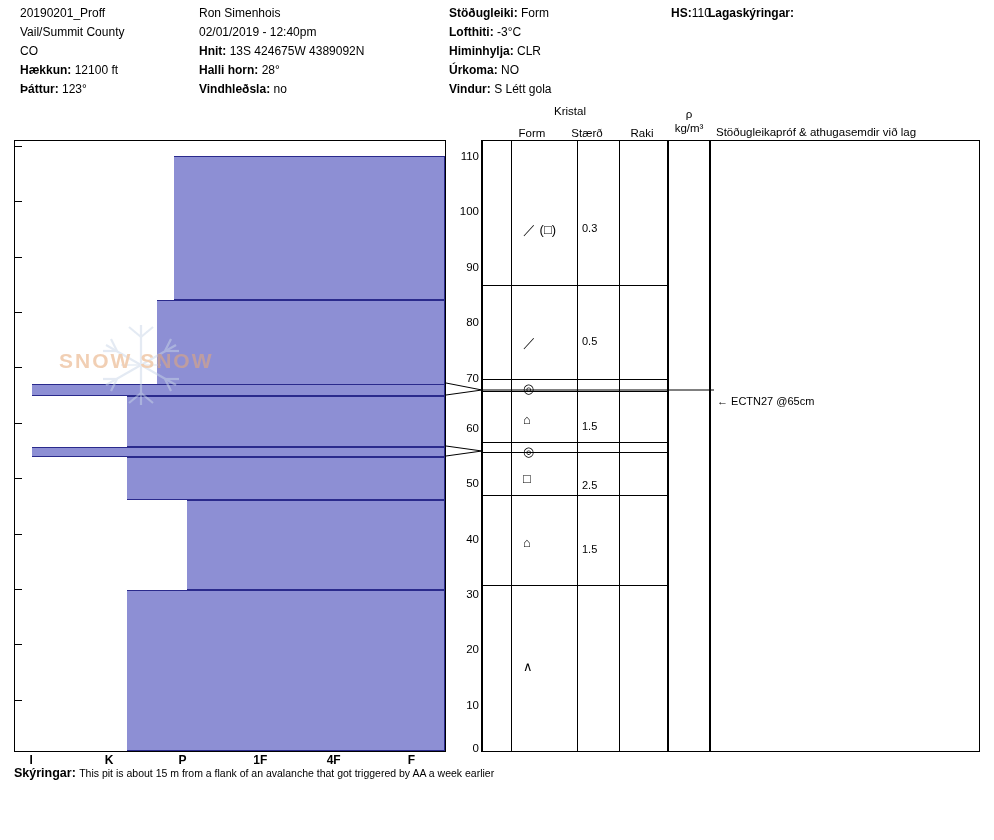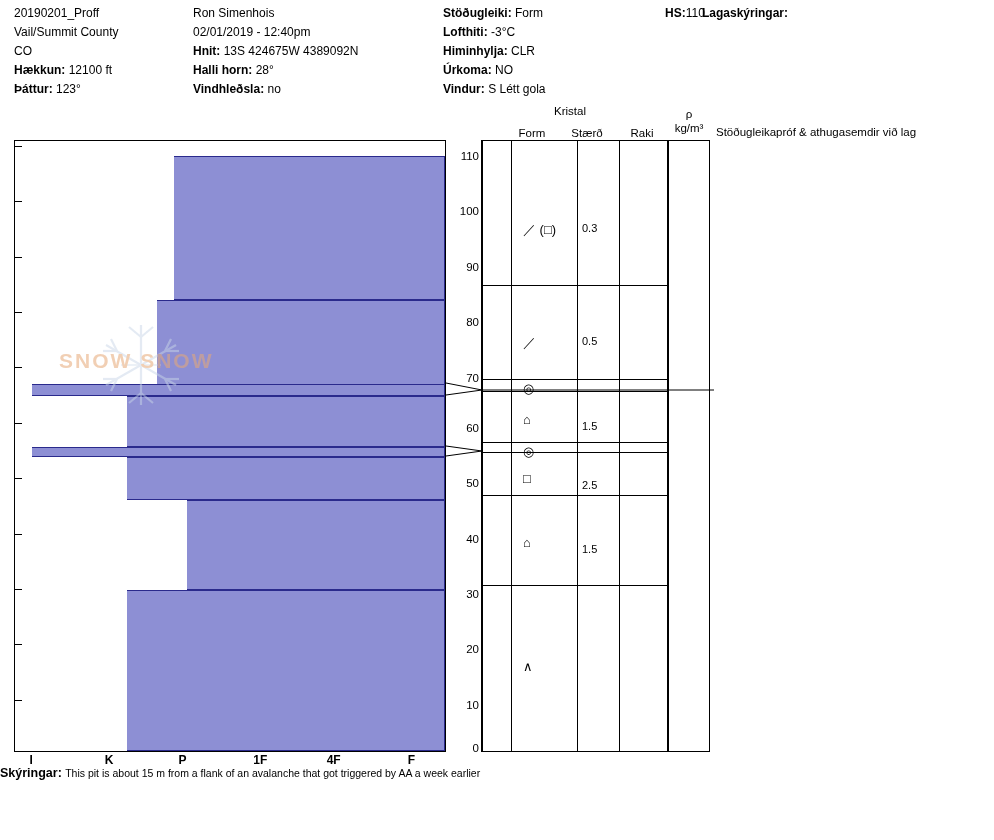--- a/index.html
+++ b/index.html
@@ -14,21 +14,21 @@
     font-size: 12px;
     color: #000000;
     position: relative;
     overflow: hidden;
   }
   .page { position: relative; width: 994px; height: 840px; }
 
   
   .header { position: absolute; left: 0; top: 0; width: 994px; height: 118px; }
   .hcol { position: absolute; top: 4px; }
-  .hrow { height: 19px; line-height: 19px; white-space: nowrap; }
+  .hrow { height: 19px; line-height: 19px; white-space: nowrap; margin-left: 6px; }
   .lbl { font-weight: bold; }
   .val { font-weight: normal; }
   .c1 { left: 14px; width: 180px; }
   .c2 { left: 193px; width: 250px; }
   .c3 { left: 443px; width: 220px; }
   .c4 { left: 665px; width: 40px; }
   .c5 { left: 702px; width: 290px; }
   .small { font-size: 10.5px; }
 
   
@@ -83,21 +83,21 @@
     opacity: 0.55; pointer-events: none;
   }
   #watermark .wm-text {
     position: absolute; left: 14px; top: 30px;
     font-family: "Liberation Sans", sans-serif;
     font-size: 21px; font-weight: bold; letter-spacing: 2px;
     color: #e7a977; -webkit-text-stroke: 0px;
   }
 
   
-  #footer { position: absolute; left: 0; top: 766px; width: 960px; height: 20px; }
+  #footer { position: absolute; left: 14px; top: 766px; width: 960px; height: 20px; }
   #footer .lbl { font-weight: bold; font-size: 12.5px; }
   #footer .val { font-size: 10.5px; }
 </style>
 </head>
 <body>
 
 <div class="page">
 
   <div class="header">
 
@@ -292,20 +292,26 @@
   <div class="colhead" style="left:540px; top:105px; width:60px;">Kristal</div>
   <div class="colhead" style="left:503px; top:127px; width:58px;">Form</div>
   <div class="colhead" style="left:566px; top:127px; width:42px;">Stærð</div>
   <div class="colhead" style="left:620px; top:127px; width:44px;">Raki</div>
   <div class="colhead" style="left:669px; top:108px; width:40px;">ρ</div>
   <div class="colhead" style="left:669px; top:122px; width:40px;">kg/m³</div>
   <div class="colhead" style="left:716px; top:126px; width:266px; text-align:left;">Stöðugleikapróf &amp; athugasemdir við lag</div>
 
   <div class="frame" id="density-col"></div>
 
+  <div class="frame" id="comments-col">
+    <div class="comment-row" style="left:6px; top:254px;">
+      <span>←</span>
+      <span>ECTN27 @65cm</span>
+    </div>
+  </div>
 
   <svg style="position:absolute; left:446px; top:140px; width:268px; height:612px; pointer-events:none;">
     <polyline points="0,243 36,250 268,250" fill="none" stroke="#000" stroke-width="1"></polyline>
     <polyline points="0,255 36,250" fill="none" stroke="#000" stroke-width="1"></polyline>
     <polyline points="0,306 36,311" fill="none" stroke="#000" stroke-width="1"></polyline>
     <polyline points="0,316 36,311" fill="none" stroke="#000" stroke-width="1"></polyline>
   </svg>
 
   <div id="footer">
     <span class="lbl">Skýringar:</span>

